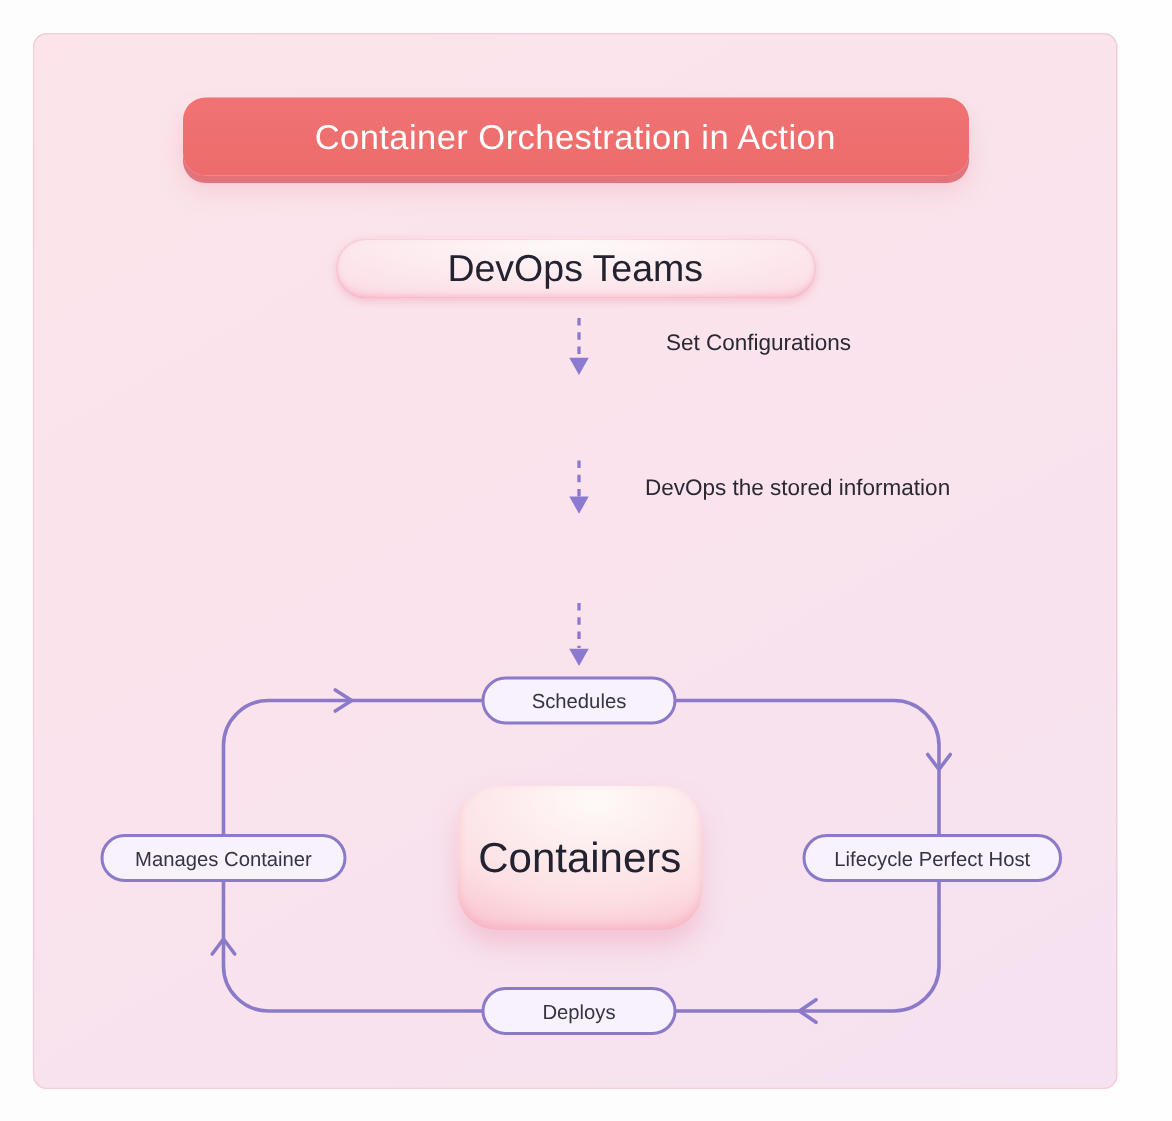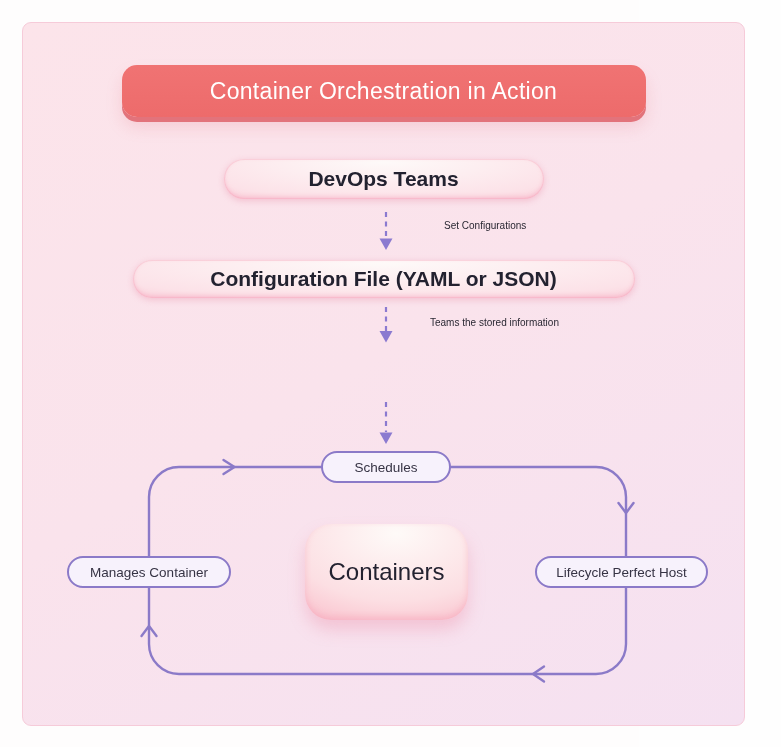--- a/index.html
+++ b/index.html
@@ -29,48 +29,48 @@
 
   .pill{
     position:absolute;left:50%;transform:translateX(-50%);
     display:flex;align-items:center;justify-content:center;
     white-space:nowrap;
   }
   .pill.pink{
     border-radius:999px;
     background:radial-gradient(120% 185% at 50% 6%, #fefaf9 0%, #fce2e8 52%, #f6abbf 100%);
     box-shadow:0 2px 6px rgba(235,150,175,.45), inset 0 -2px 4px rgba(246,160,185,.55), inset 0 0 0 1px rgba(248,185,200,.45);
-    color:#232230;font-size:21px;font-weight:700;
+    color:#232230;font-size:25px;font-weight:400;
   }
   .devops{top:136px;width:320px;height:40px;}
   .config{top:237px;width:502px;height:38px;}
   .platform{top:332px;width:490px;height:38px;}
 
-  .edge-label{position:absolute;font-size:10px;color:#2a2833;white-space:nowrap;}
+  .edge-label{position:absolute;font-size:15px;color:#2a2833;white-space:nowrap;}
   .label-1{left:421px;top:197px;}
   .label-2{left:407px;top:294px;}
 
   .cycle-pill{
     position:absolute;box-sizing:border-box;
     border:2px solid #8b7ac8;background:#f7f2fc;border-radius:17px;
     display:flex;align-items:center;justify-content:center;
     font-size:13.5px;color:#363344;white-space:nowrap;text-align:right;
   }
   .schedules{left:298px;top:428px;width:130px;height:32px;}
   .deploys{left:298px;top:635px;width:130px;height:32px;}
   .manages{left:44px;top:533px;width:164px;height:32px;}
   .identifies{left:512px;top:533px;width:173px;height:32px;}
 
   .containers-box{
     position:absolute;left:282px;top:501px;width:163px;height:96px;
     border-radius:26px;
     background:radial-gradient(135% 140% at 56% 10%, #fefaf8 0%, #fcdfe3 50%, #f7a3b6 100%);
     box-shadow:0 10px 16px rgba(235,140,165,.35), inset 0 -3px 6px rgba(246,150,175,.4);
     display:flex;align-items:center;justify-content:center;
-    font-size:24px;color:#232230;
+    font-size:28px;color:#232230;
   }
 </style>
 </head>
 <body>
 
 <div class="frame">
   <div class="canvas">
 
     <svg class="connectors" viewBox="0 0 723 704">
 
@@ -98,25 +98,25 @@
     </svg>
 
     <div class="banner">
       <span>Container Orchestration in Action</span>
     </div>
 
     <div class="pill pink devops">DevOps Teams</div>
 
     <div class="edge-label label-1">Set Configurations</div>
 
-    <div class="pill pink config">Configuration File (YAML or JSON)</div>
 
-    <div class="edge-label label-2">Teams the stored information</div>
+    <div class="edge-label label-2">DevOps the stored information</div>
 
 
     <div class="cycle-pill schedules">Schedules</div>
     <div class="cycle-pill identifies">Lifecycle Perfect Host</div>
+    <div class="cycle-pill deploys">Deploys</div>
     <div class="cycle-pill manages">Manages Container</div>
 
     <div class="containers-box">Containers</div>
 
   </div>
 </div>
 
 </body></html>

